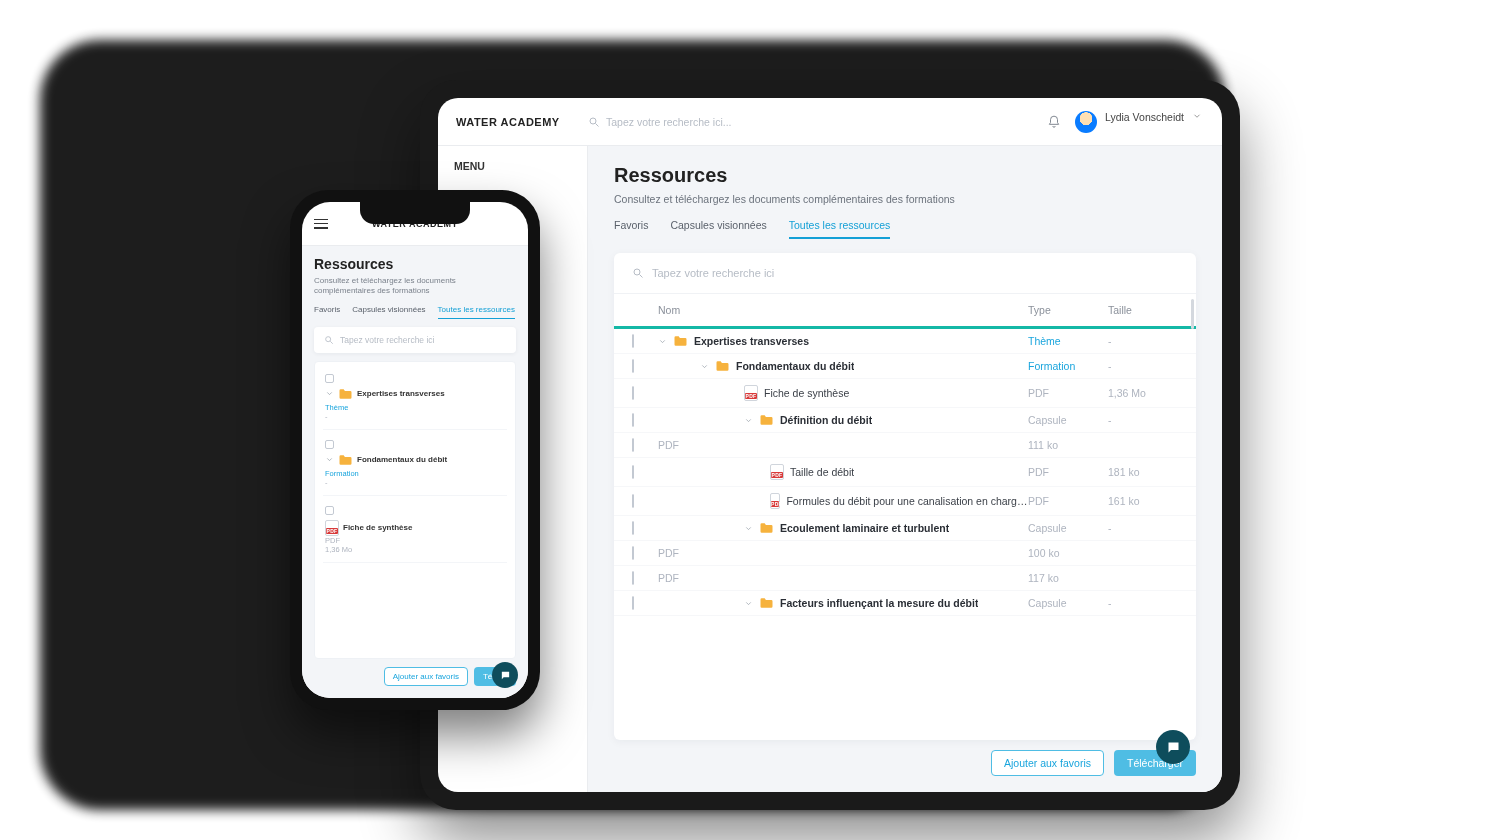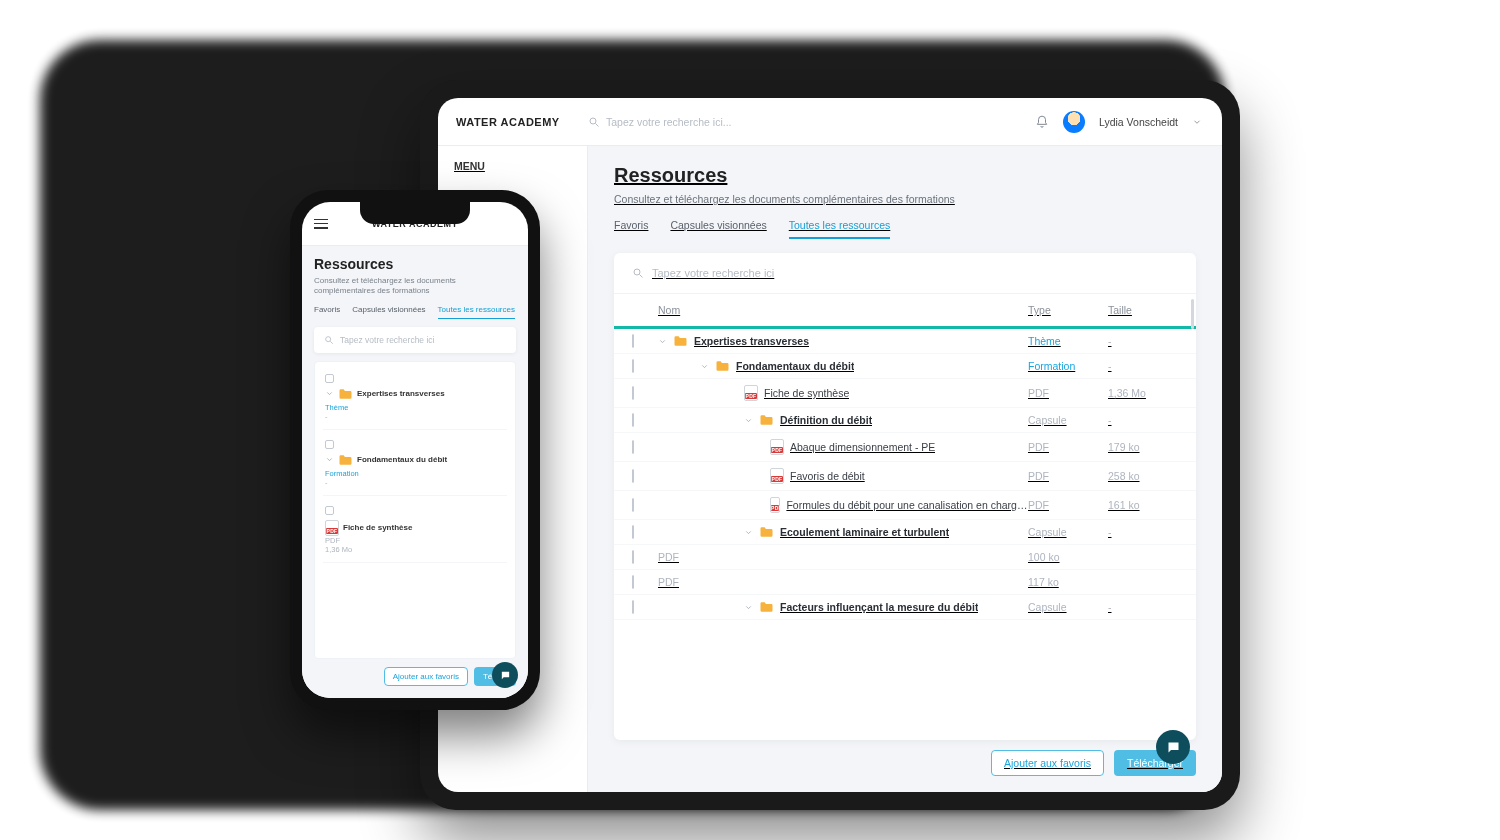--- a/index.html
+++ b/index.html
@@ -61,25 +61,25 @@
   .t-header-right {
     display: flex; align-items: center; gap: 14px;
     padding-right: 20px;
   }
   .bell { width: 14px; height: 14px; stroke: #7a818b; fill:none; stroke-width:1.6; }
   .avatar {
     width: 22px; height: 22px; border-radius: 50%;
     background: radial-gradient(circle at 50% 35%, #ffe0b3 0 35%, #0a7cff 36% 100%);
     display:inline-block;
   }
-  .user { display:flex; align-items:center; gap:14px; font-size:10.5px; color:#444; }
+  .user { display:flex; gap:8px; font-size:10.5px; color:#444; }
   .chev { width:10px; height:10px; stroke:#888; fill:none; stroke-width:2;}
 
   .t-body {
-    flex:1; display:flex; min-height:0;text-decoration:underline;
+    flex:1; display:flex; min-height:0;
   }
   .t-sidebar {
     width: 150px;
     border-right: 1px solid #eaecef;
     padding: 14px 16px;
     font-size: 10.5px;
     font-weight:700;
     color:#333;
   }
   .t-main {
@@ -379,35 +379,31 @@
                     <svg class="folder-icon" viewBox="0 0 24 20">
                       <path fill="#f6b23d" d="M2 4a2 2 0 0 1 2-2h5l2 3h9a2 2 0 0 1 2 2v9a2 2 0 0 1-2 2H4a2 2 0 0 1-2-2z"></path>
                     </svg>
                     <span class="label">Définition du débit</span>
                   </div>
                   <div class="type-dim">Capsule</div>
                   <div class="size-dim">-</div>
                 </div>
                 <div class="row">
                   <div><span class="cb"></span></div>
+                  <div class="type-dim">PDF</div>
+                  <div class="size-dim">111 ko</div>
+                </div>
+                <div class="row">
+                  <div><span class="cb"></span></div>
                   <div class="name indent-3">
                     <span class="pdf-icon"></span>
-                    <span class="label">Abaque dimensionnement - PE</span>
+                    <span class="label">Taille de débit</span>
                   </div>
                   <div class="type-dim">PDF</div>
-                  <div class="size-dim">179 ko</div>
-                </div>
-                <div class="row">
-                  <div><span class="cb"></span></div>
-                  <div class="name indent-3">
-                    <span class="pdf-icon"></span>
-                    <span class="label">Favoris de débit</span>
-                  </div>
-                  <div class="type-dim">PDF</div>
-                  <div class="size-dim">258 ko</div>
+                  <div class="size-dim">181 ko</div>
                 </div>
                 <div class="row">
                   <div><span class="cb"></span></div>
                   <div class="name indent-3">
                     <span class="pdf-icon"></span>
                     <span class="label">Formules du débit pour une canalisation en charge ou un canal ouvert</span>
                   </div>
                   <div class="type-dim">PDF</div>
                   <div class="size-dim">161 ko</div>
                 </div>

